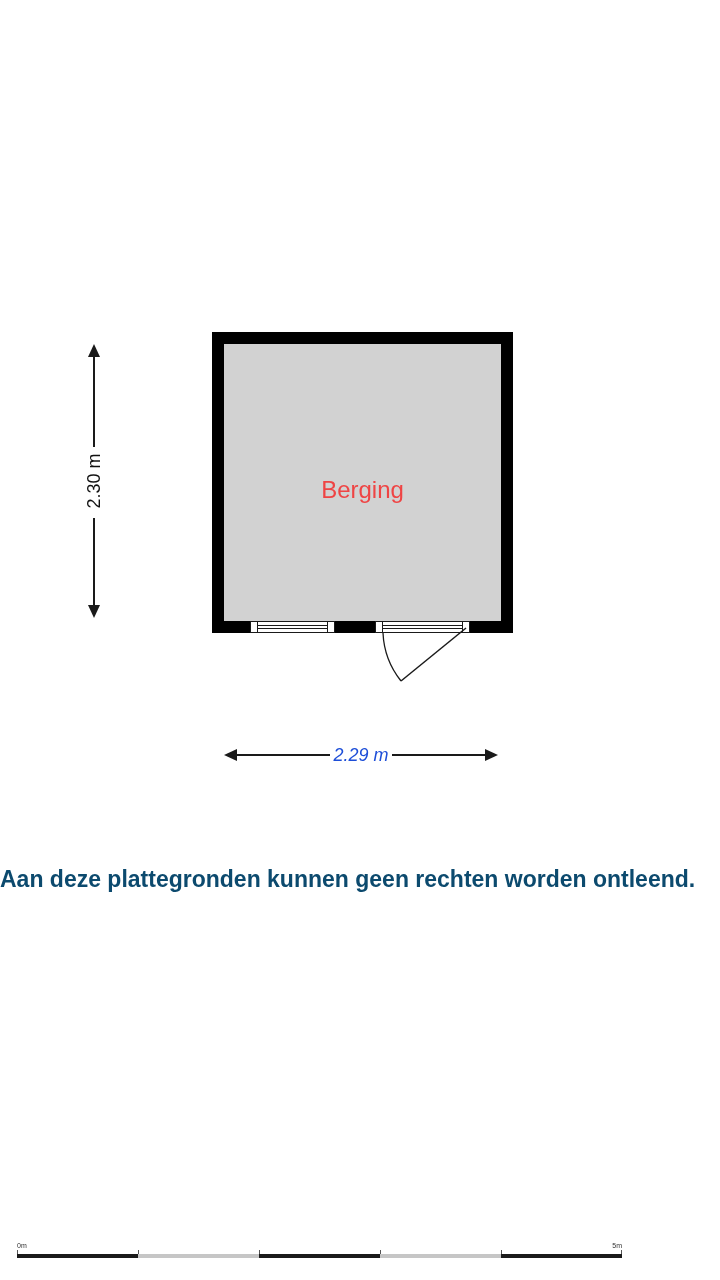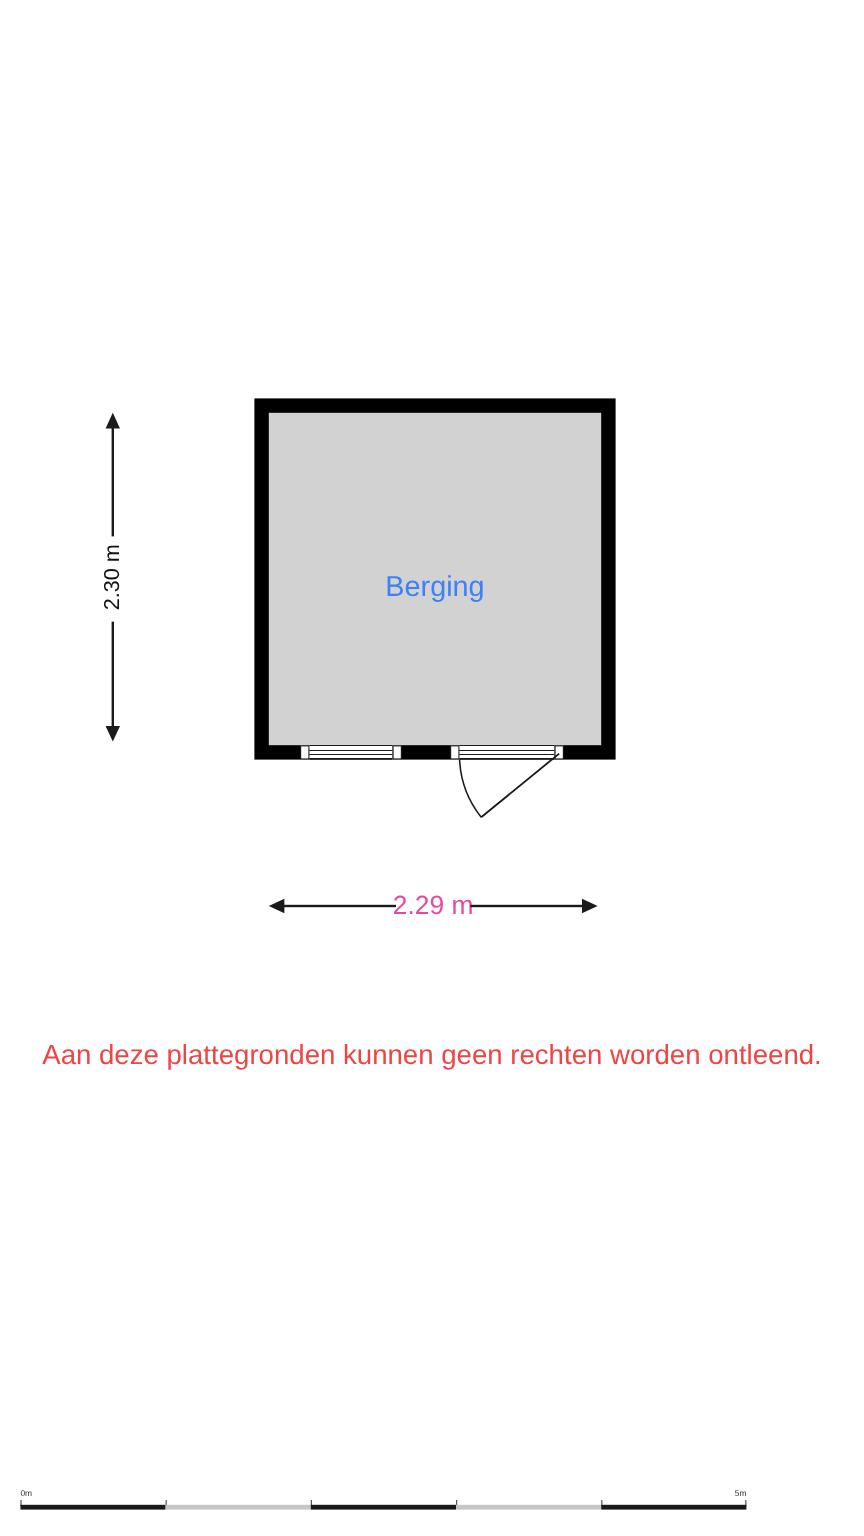--- a/index.html
+++ b/index.html
@@ -25,21 +25,21 @@
     position: absolute;
     left: 12px; top: 12px; right: 12px; bottom: 12px;
     background: #d2d2d2;           
   }
   .room-label {
     position: absolute;
     left: 224px; top: 476px;
     width: 277px;
     text-align: center;
     font-size: 24px;
-    color: #3b82f6;
+    color: #ef4444;
   }
 
   
   .opening {
     position: absolute;
     top: 621px;
     height: 12px;
     display: flex;
   }
   .opening.window-1 { left: 250px; width: 85px; }
@@ -111,32 +111,33 @@
   }
   .arrowhead.east {
     right: 0; top: 2px;
     border-top: 6px solid transparent; border-bottom: 6px solid transparent;
     border-left: 13px solid #1a1a1a;
   }
   .dim-h .dim-label {
     position: absolute; left: 50%; top: 50%;
     transform: translate(-50%, -50%);
     white-space: nowrap;
-    font-size: 22px; color: #ec4899;
+    font-size: 18px; color: #1d4ed8; font-style: italic;
   }
 
   
   .disclaimer {
     position: absolute;
     left: 0; top: 864px;
     width: 720px;
-    text-align: center;
+    text-align: left;
     font-size: 23px;
     line-height: 30px;
-    color: #ef4444;
+    color: #0c4a6e;
+    font-weight: bold;
   }
 
   
   .scalebar {
     position: absolute;
     left: 17px; top: 1242px;
     width: 605px; height: 18px;
   }
   .scalebar .sb-label {
     position: absolute; top: 0;

